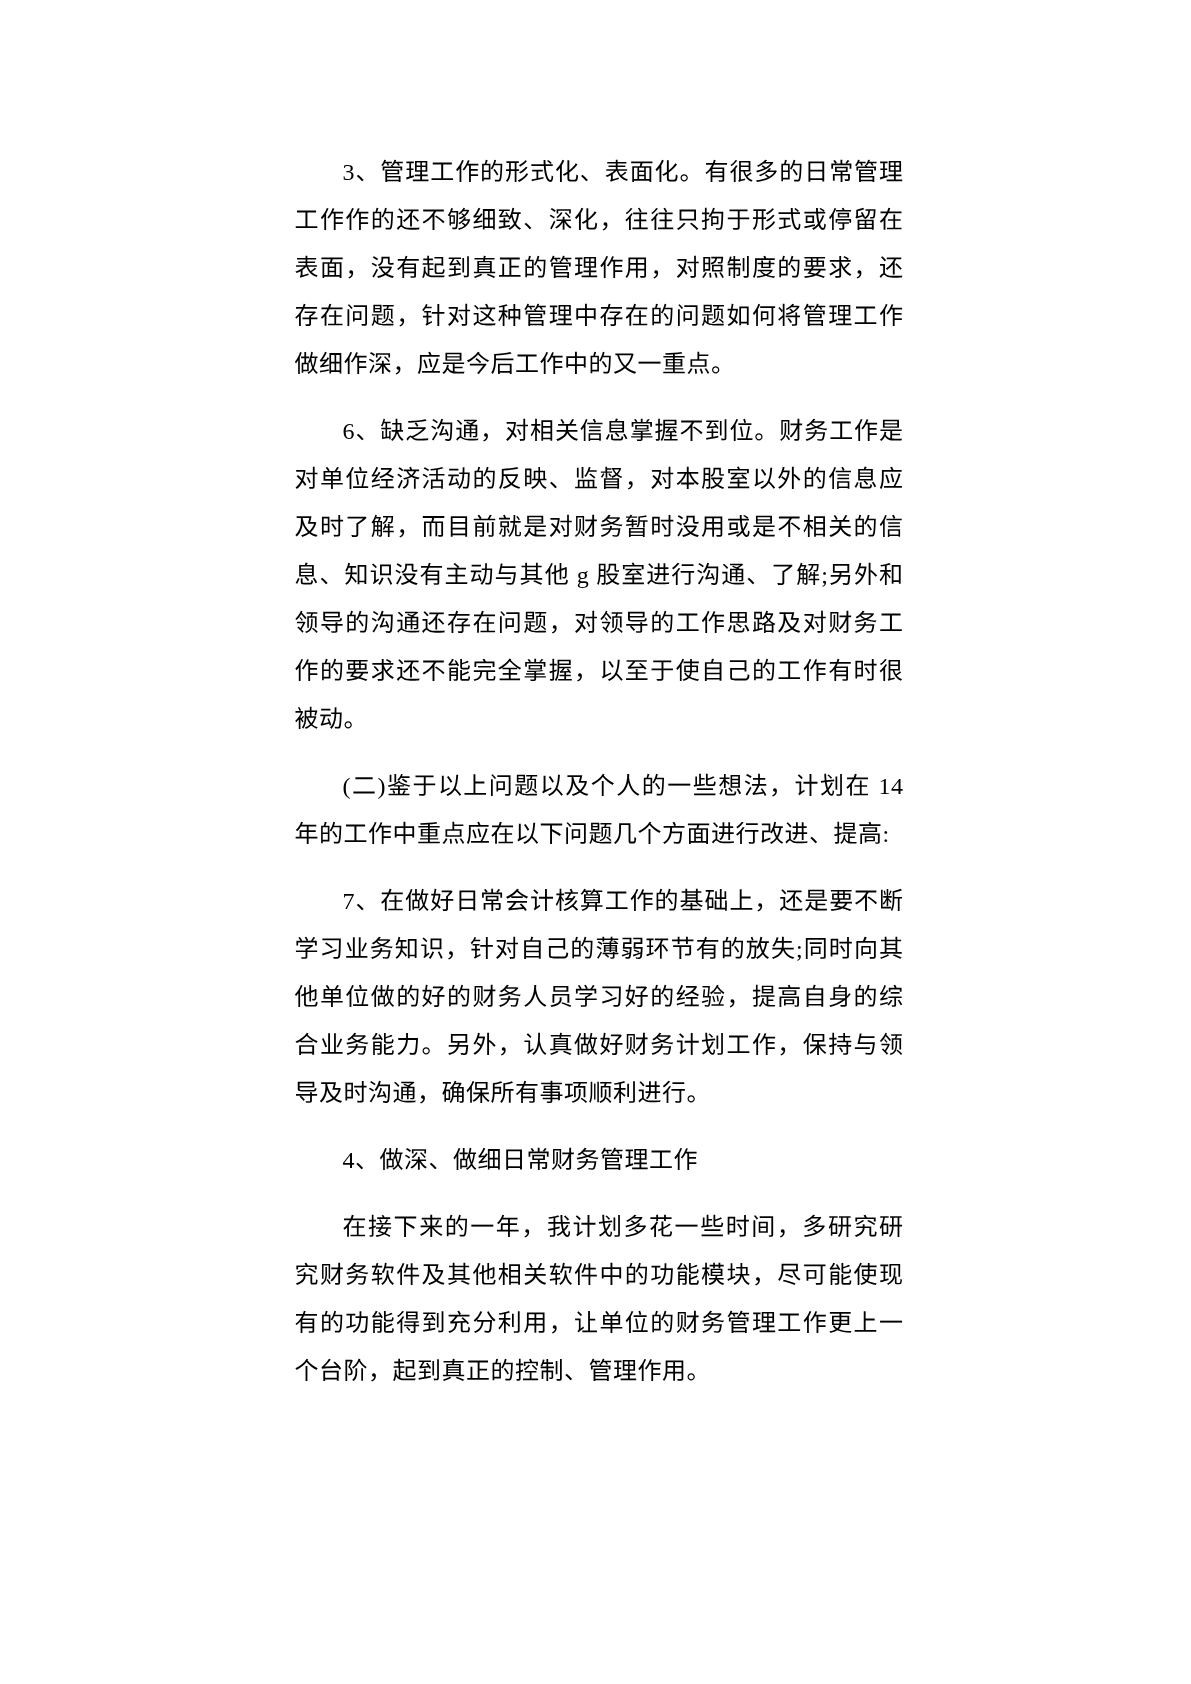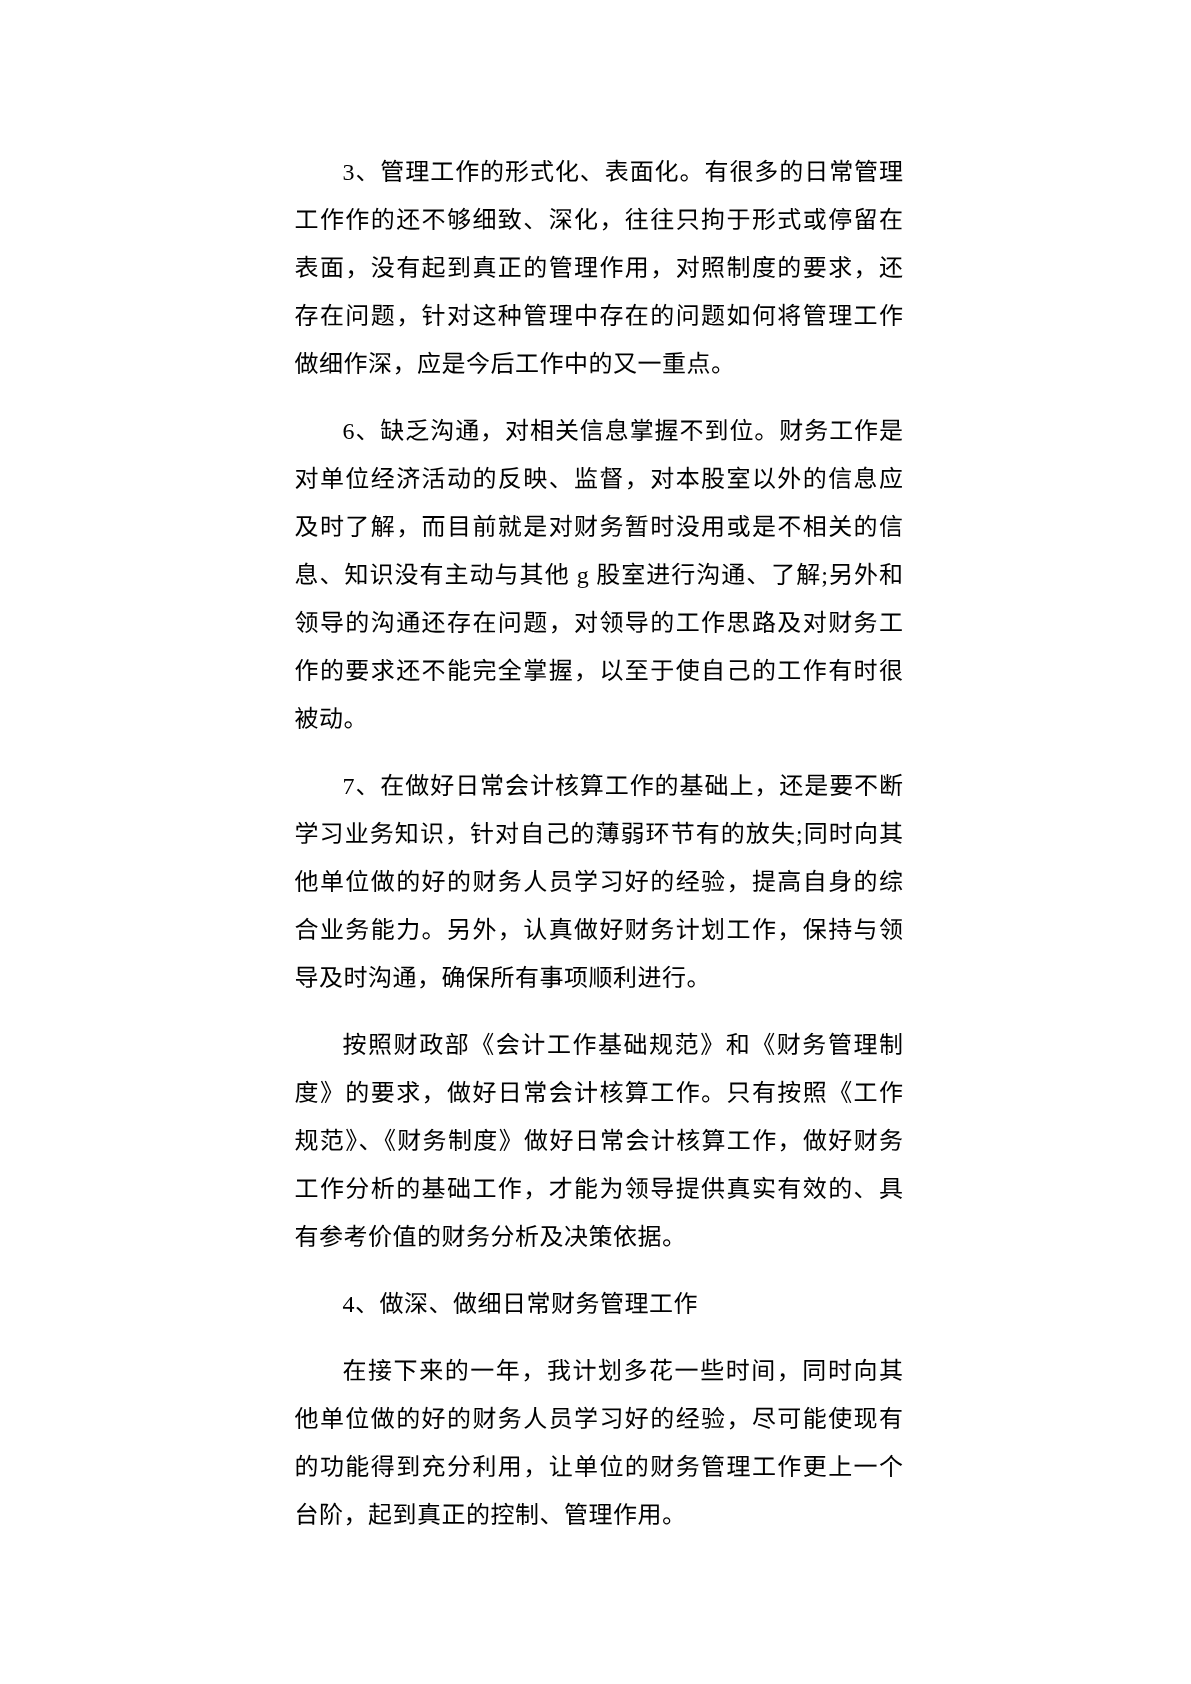--- a/index.html
+++ b/index.html
@@ -32,18 +32,18 @@
     word-break: break-all;
   }
 </style>
 </head>
 <body>
 
 <div class="page">
   <div class="doc-body" id="paragraphs">
       <p class="para">3、管理工作的形式化、表面化。有很多的日常管理工作作的还不够细致、深化，往往只拘于形式或停留在表面，没有起到真正的管理作用，对照制度的要求，还存在问题，针对这种管理中存在的问题如何将管理工作做细作深，应是今后工作中的又一重点。</p>
       <p class="para">6、缺乏沟通，对相关信息掌握不到位。财务工作是对单位经济活动的反映、监督，对本股室以外的信息应及时了解，而目前就是对财务暂时没用或是不相关的信息、知识没有主动与其他 g 股室进行沟通、了解;另外和领导的沟通还存在问题，对领导的工作思路及对财务工作的要求还不能完全掌握，以至于使自己的工作有时很被动。</p>
+      <p class="para">(二)鉴于以上问题以及个人的一些想法，计划在 14 年的工作中重点应在以下问题几个方面进行改进、提高:</p>
       <p class="para">7、在做好日常会计核算工作的基础上，还是要不断学习业务知识，针对自己的薄弱环节有的放失;同时向其他单位做的好的财务人员学习好的经验，提高自身的综合业务能力。另外，认真做好财务计划工作，保持与领导及时沟通，确保所有事项顺利进行。</p>
-      <p class="para">按照财政部《会计工作基础规范》和《财务管理制度》的要求，做好日常会计核算工作。只有按照《工作规范》、《财务制度》做好日常会计核算工作，做好财务工作分析的基础工作，才能为领导提供真实有效的、具有参考价值的财务分析及决策依据。</p>
       <p class="para">4、做深、做细日常财务管理工作</p>
-      <p class="para">在接下来的一年，我计划多花一些时间，同时向其他单位做的好的财务人员学习好的经验，尽可能使现有的功能得到充分利用，让单位的财务管理工作更上一个台阶，起到真正的控制、管理作用。</p>
+      <p class="para">在接下来的一年，我计划多花一些时间，多研究研究财务软件及其他相关软件中的功能模块，尽可能使现有的功能得到充分利用，让单位的财务管理工作更上一个台阶，起到真正的控制、管理作用。</p>
     </div>
 </div>
 
 </body></html>

